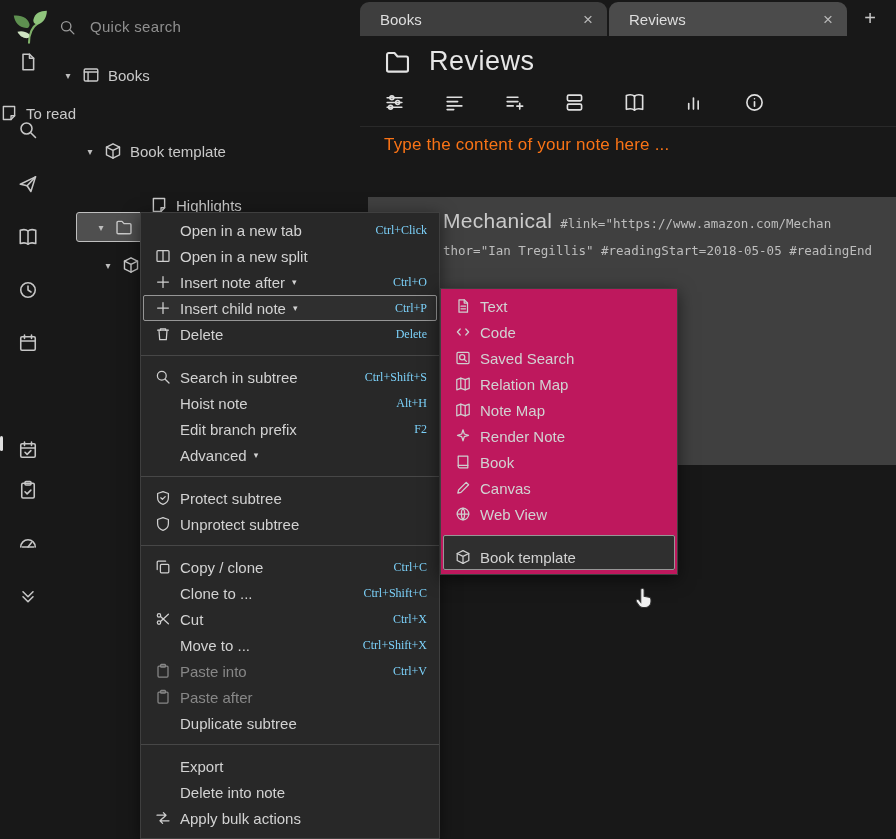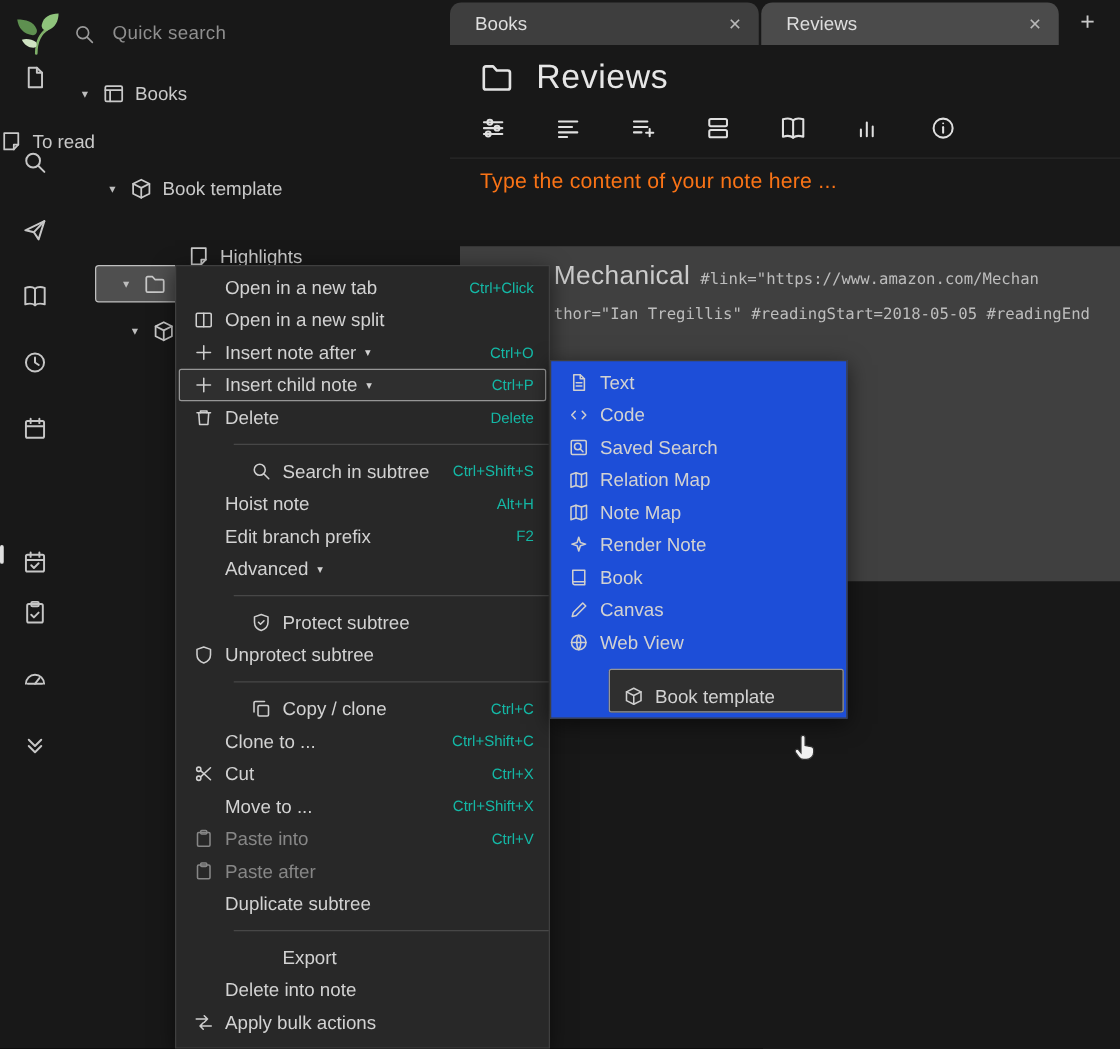--- a/index.html
+++ b/index.html
@@ -57,33 +57,33 @@
   .attr-code{font-family:"DejaVu Sans Mono",monospace;font-size:12.5px;color:#bdbdbd;}
   .attr-line2{position:absolute;left:75px;top:46px;white-space:nowrap;}
   .body-line{position:absolute;white-space:nowrap;font-size:15px;color:#c6c6c6;}
   .bl-0{left:75px;top:74px}.bl-1{left:315px;top:102px}.bl-2{left:315px;top:129px}
   .bl-3{left:315px;top:157px}.bl-4{left:315px;top:187px}.bl-5{left:315px;top:212px}
 
   
   .ctx-menu{position:absolute;left:140px;top:212px;width:300px;height:627px;background:#282828;
             border:1px solid #3f3f3f;box-shadow:0 4px 16px rgba(0,0,0,.55);padding-top:4px;
             z-index:10;box-sizing:border-box;}
-  .submenu{position:absolute;left:440px;top:288px;width:238px;background:#1d4ed8;border:1px solid #3f3f3f;
+  .submenu{position:absolute;left:440px;top:288px;width:238px;background:#be185d;border:1px solid #3f3f3f;
            box-shadow:0 4px 16px rgba(0,0,0,.55);padding:4px 0;z-index:11;box-sizing:border-box;}
   .menu-item{display:flex;align-items:center;height:26px;padding:0 12px 0 14px;font-size:15px;color:#d2d2d2;}
   .menu-item .icon-slot{width:16px;height:16px;margin-right:9px;flex:none;color:#cfcfcf;}
   .menu-item .caret{font-size:9px;margin-left:7px;color:#d2d2d2;}
   .menu-item .caret:empty{display:none}
-  .menu-item .shortcut{margin-left:auto;font-family:Liberation Sans, sans-serif;font-size:12px;color:#14b8a6;}
+  .menu-item .shortcut{margin-left:auto;font-family:Liberation Serif, serif;font-size:12px;color:#7dd3fc;}
   .menu-item .shortcut:empty{display:none}
   .menu-item.disabled{color:#878787}
   .menu-item.disabled .icon-slot{color:#878787}
   .menu-item.highlight{outline:1px solid #969696;outline-offset:-1px;background:#2f2f2f;border-radius:2px;
                        margin:0 2px;padding:0 10px 0 12px;}
-  .menu-item.sep-before{border-top:1px solid #474747;margin-top:8px;padding-top:8px;margin-left:46px;}
+  .menu-item.sep-before{border-top:1px solid #474747;margin-top:8px;padding-top:8px;}
 
   .icon-slot{display:inline-flex;}
   .icon-slot svg,.qs-icon svg,.title-folder svg,.launch-btn svg{width:100%;height:100%;display:block;}
 
   .cursor{position:absolute;left:634px;top:586px;width:22px;height:26px;z-index:50;}
 </style>
 </head>
 <body>
 
 <div class="screen">

